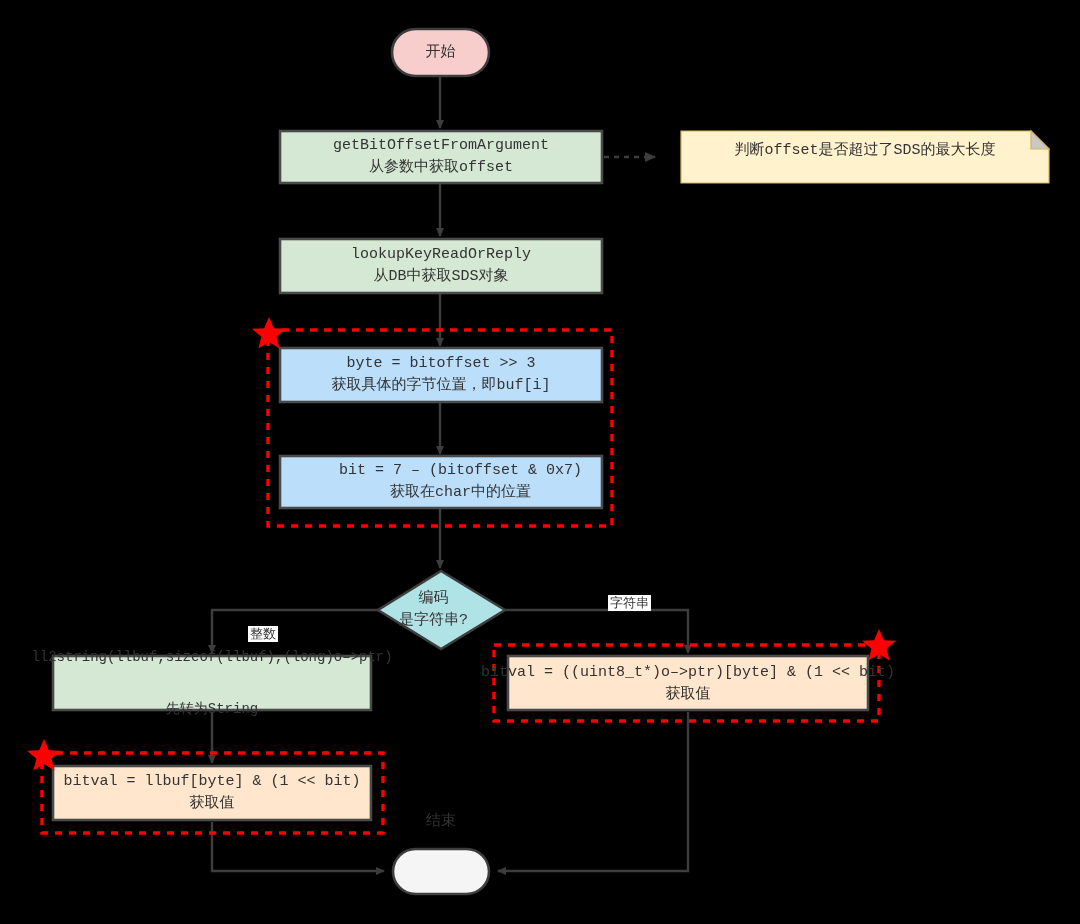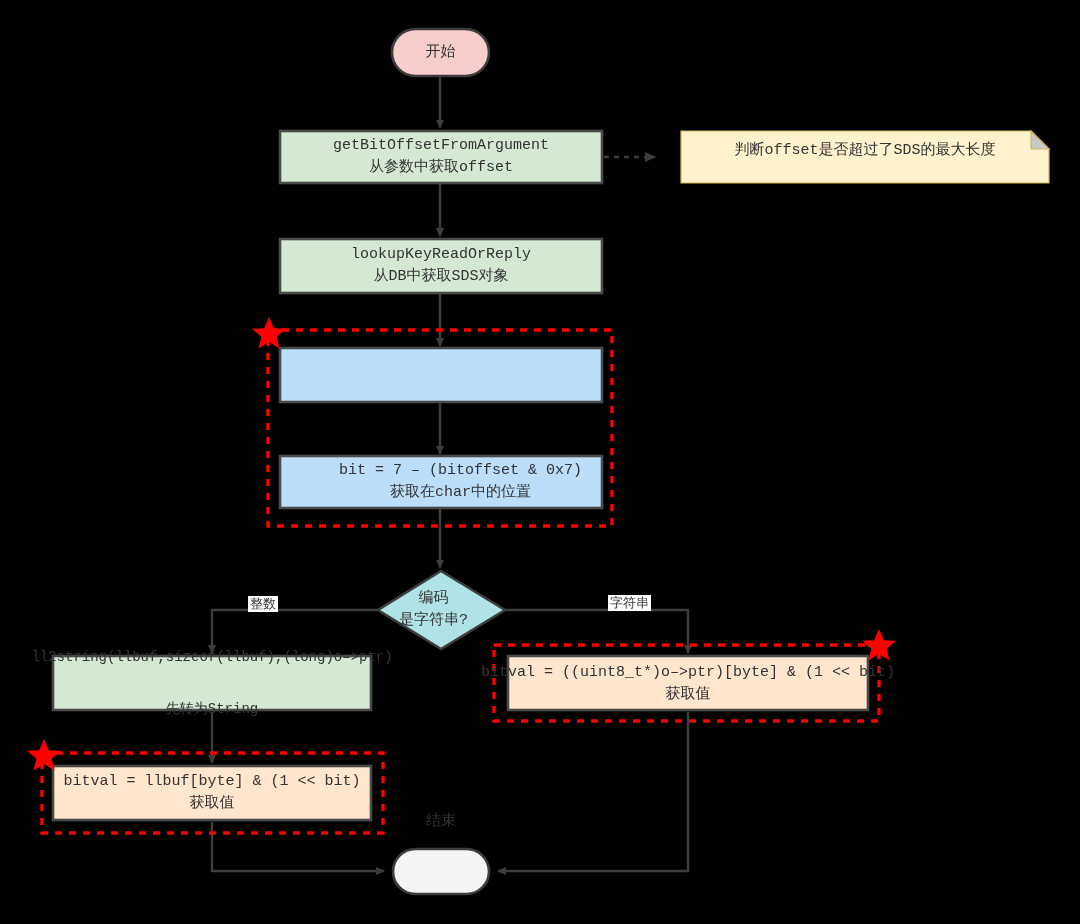--- a/index.html
+++ b/index.html
@@ -134,20 +134,24 @@
   <div class="node-text" style="left:280px; top:131px; width:322px; height:52px;">
     <span>getBitOffsetFromArgument</span>
     <span>从参数中获取offset</span>
   </div>
 
   <div class="node-text" style="left:280px; top:239px; width:322px; height:54px;">
     <span>lookupKeyReadOrReply</span>
     <span>从DB中获取SDS对象</span>
   </div>
 
+  <div class="node-text" style="left:280px; top:348px; width:322px; height:54px;">
+    <span>byte = bitoffset &gt;&gt; 3</span>
+    <span>获取具体的字节位置，即buf[i]</span>
+  </div>
 
   <div class="node-text" style="left:280px; top:456px; width:361px; height:52px;">
     <span>bit = 7 – (bitoffset &amp; 0x7)</span>
     <span>获取在char中的位置</span>
   </div>
 
   <div class="node-text" style="left:370px; top:572px; width:127px; height:76px;justify-content:center;">
     <span>编码</span>
     <span>是字符串?</span>
   </div>
@@ -168,21 +172,21 @@
   </div>
 
   <div class="node-text" style="left:393px; top:799px; width:96px; height:45px;text-align:right;">
     <span>结束</span>
   </div>
 
   <div class="node-text" style="left:681px; top:131px; width:368px; height:40px;">
     <span>判断offset是否超过了SDS的最大长度</span>
   </div>
 
-  <div class="edge-label" style="left:248px; top:596px;">
+  <div class="edge-label" style="left:248px; top:626px;">
     <span>整数</span>
   </div>
 
   <div class="edge-label" style="left:608px; top:595px;">
     <span>字符串</span>
   </div>
 
 </div>
 
 </body></html>

